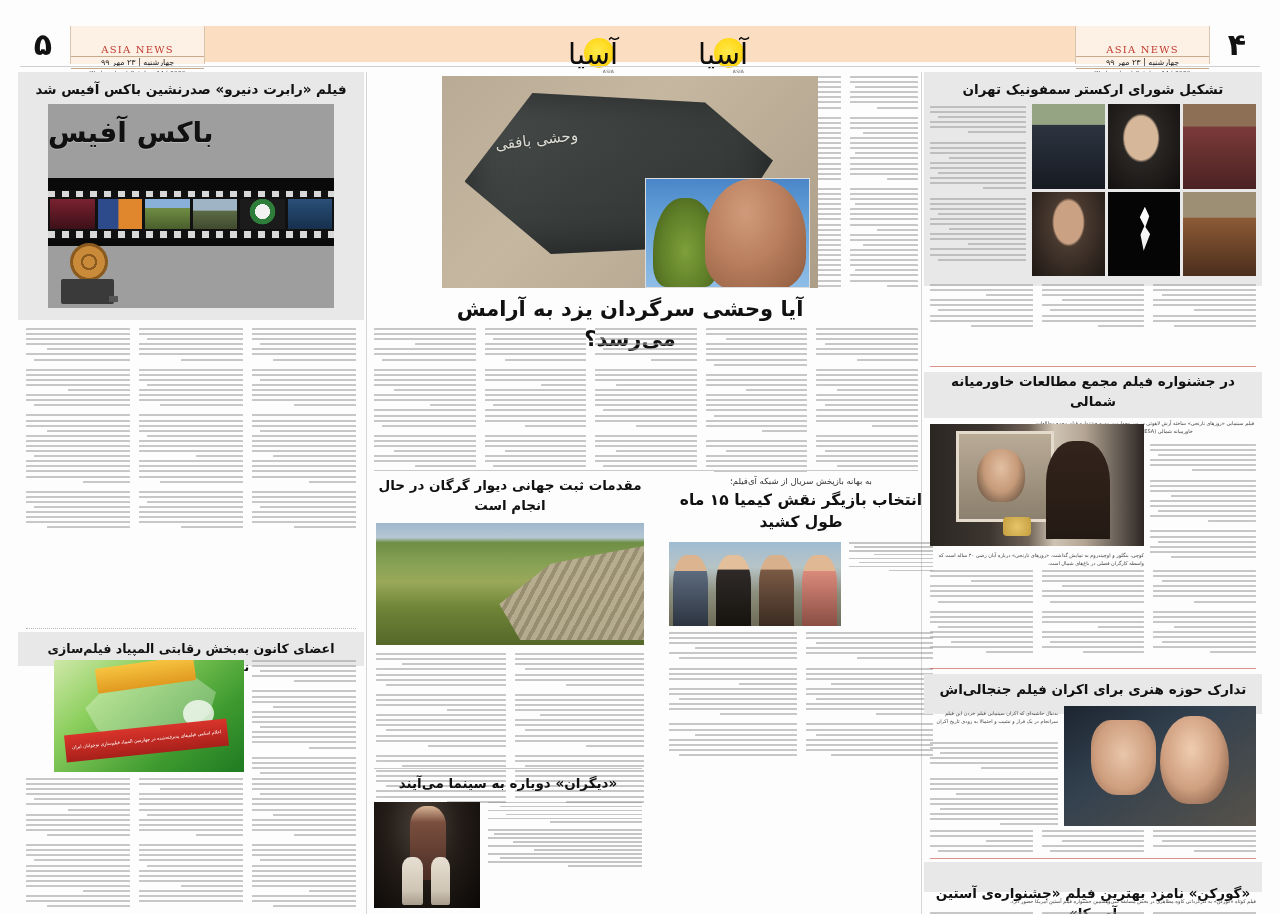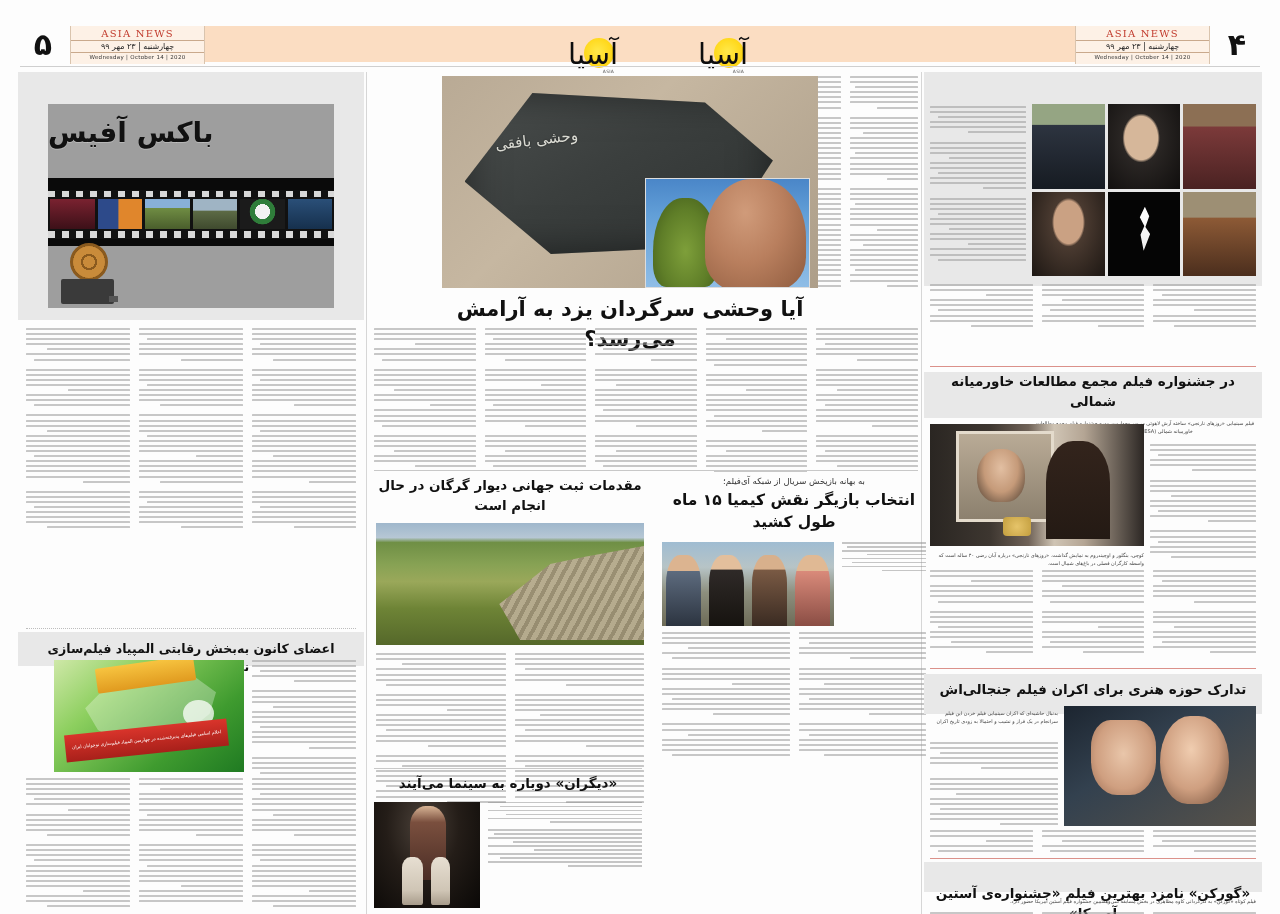--- a/index.html
+++ b/index.html
@@ -36,21 +36,21 @@
   .pagenum.left { left: 22px; }
   .pagenum.right { right: 22px; }
 
   .dateblock {
     position: absolute; top: 8px;
     width: 135px; height: 38px;
     background: #fdf1e6;
     border-right: 1px solid #d9c4ae;
     border-left: 1px solid #d9c4ae;
     text-align: center;
-    padding-top: 2px;
+    padding-top: 18px;
   }
   .dateblock.left { left: 70px; }
   .dateblock.right { right: 70px; }
   .dt-brand {
     font-family: "DejaVu Serif", "Liberation Serif", serif;
     font-size: 10px; letter-spacing: 1.2px; color: #c0392b;
     border-bottom: 1px solid #c9a98c; padding-bottom: 1px;
   }
   .dt-fa { font-size: 8px; color: #1a1a1a; padding: 1px 0; border-bottom: 1px solid #c9a98c; }
   .dt-en { font-size: 5.5px; color: #333; letter-spacing: .3px; padding-top: 1px; }
@@ -398,20 +398,21 @@
   <div class="mh-rule"></div>
 
   <div class="body-wrap">
 
     <div class="sep-v" style="left:366px;"></div>
     <div class="sep-v" style="left:921px;"></div>
 
     <div class="panel left-page">
 
       <div class="panel-bg" style="position:absolute;top:0;left:0;width:346px;height:248px;">
+        <div class="hl hl-md" style="padding:8px 10px 6px;">فیلم «رابرت دنیرو» صدرنشین باکس آفیس شد</div>
         <div class="img boxoffice" style="position:absolute;top:32px;left:30px;width:286px;height:204px;">
           <div class="bo-title">باکس آفیس</div>
           <div class="bo-splat top"></div>
           <div class="bo-splat bot"></div>
           <div class="bo-strip">
             <div class="bo-perf t"></div>
             <div class="bo-perf b"></div>
             <div class="bo-frames">
               <div class="bo-frame" style="background:linear-gradient(to bottom,#2a4f78,#16304d);"></div>
               <div class="bo-frame" style="background:radial-gradient(circle at 50% 42%,#f2f2f2 0 26%,#2f7d3a 27% 44%,#1b1b1b 46%);"></div>
@@ -945,21 +946,21 @@
               <div class="ln s80"></div>
             <div class="ln"></div>
               <div class="ln"></div>
               <div class="ln s60"></div>
           </div>
         </div>
       </div>
 
       <div class="rule-gray" style="position:absolute;top:398px;left:6px;width:544px;"></div>
 
-      <div style="position:absolute;top:404px;left:294px;width:264px;">
+      <div style="position:absolute;top:404px;left:301px;width:264px;">
         <div class="kicker">به بهانه بازپخش سریال از شبکه آی‌فیلم؛</div>
         <div class="hl hl-lg" style="margin-top:3px;">انتخاب بازیگر نقش کیمیا ۱۵ ماه طول کشید</div>
         <div style="display:flex;direction:rtl;gap:8px;margin-top:8px;">
           <div style="flex:0 0 84px;">
             <div class="caption-ln" style="width:100%"></div>
               <div class="caption-ln" style="width:94%"></div>
             <div class="caption-ln" style="width:100%"></div>
               <div class="caption-ln" style="width:70%"></div>
             <div class="caption-ln" style="width:100%"></div>
               <div class="caption-ln" style="width:88%"></div>
@@ -1136,20 +1137,21 @@
             <div class="childA"></div>
             <div class="childB"></div>
           </div>
         </div>
       </div>
     </div>
 
     <div class="panel right-page">
 
       <div class="panel-bg" style="position:absolute;top:0;left:0;width:338px;height:214px;">
+        <div class="hl hl-md" style="padding:8px 10px 6px;">تشکیل شورای ارکستر سمفونیک تهران</div>
         <div class="img ph-portraitgrid" style="position:absolute;top:32px;left:108px;width:224px;height:172px;background:transparent;">
           <div class="ph-cell" style="background:linear-gradient(to bottom,#8c6f54 0 26%,#7c3a3a 27%,#4a2222 100%);"></div>
           <div class="ph-cell" style="background:radial-gradient(ellipse at 46% 40%,#d6b79a 0 30%,#2a2624 34%,#100e0d 100%);"></div>
           <div class="ph-cell" style="background:linear-gradient(to bottom,#95a583 0 24%,#2d3440 25%,#161b22 100%);"></div>
           <div class="ph-cell" style="background:linear-gradient(to bottom,#9d8f74 0 30%,#8d5a36 31%,#4b2e1d 100%);"></div>
           <div class="ph-cell orch-logo"></div>
           <div class="ph-cell" style="background:radial-gradient(ellipse at 50% 36%,#caa183 0 28%,#4a3a30 32%,#1d1713 100%);"></div>
         </div>
         <div style="position:absolute;top:34px;left:6px;width:96px;">
           <div class="ln first"></div>

